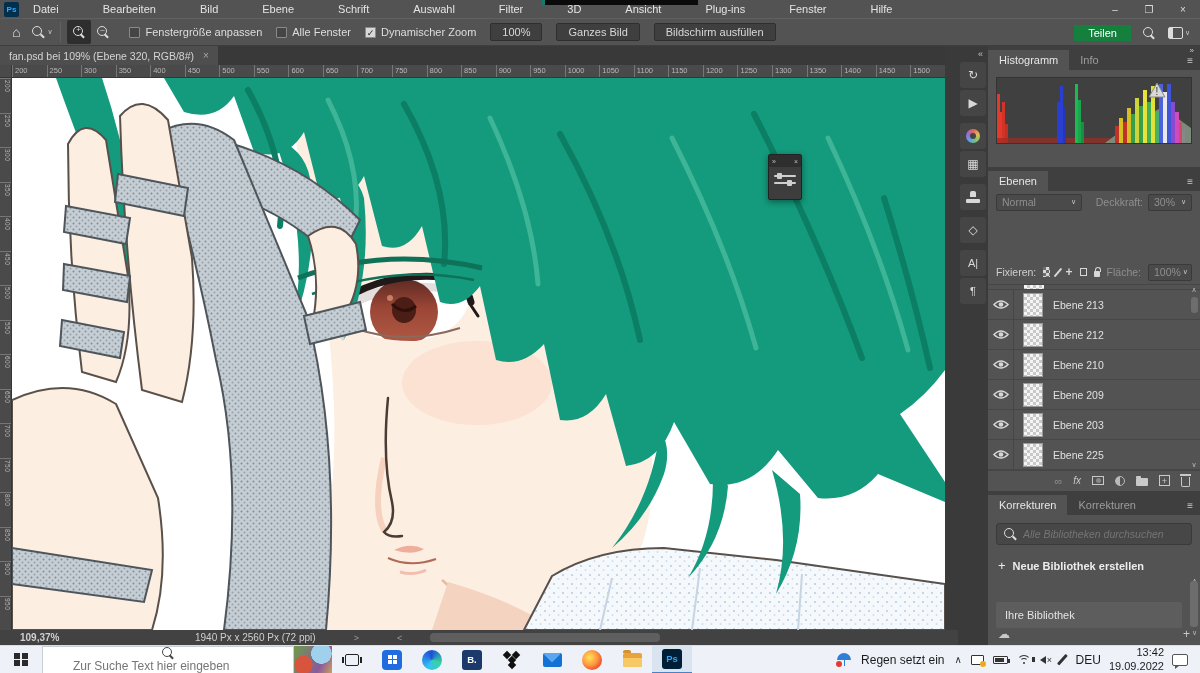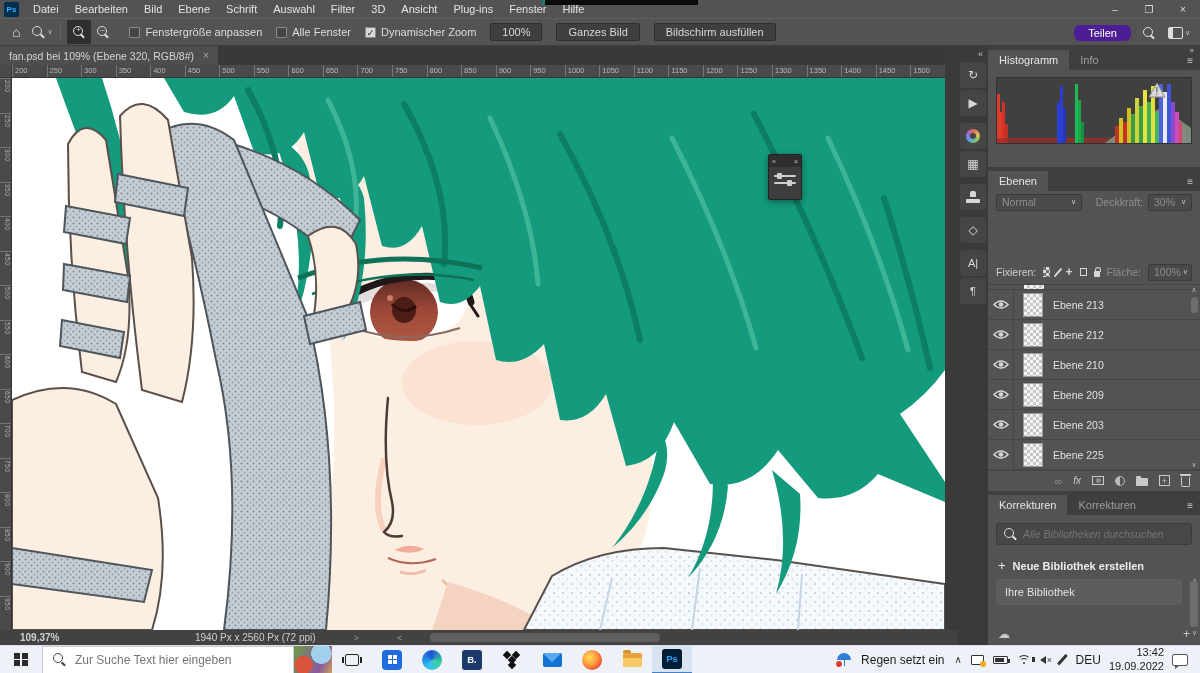--- a/index.html
+++ b/index.html
@@ -1,21 +1,21 @@
 <!DOCTYPE html>
 <html><head>
 <meta charset="utf-8">
 <style>
   * { margin:0; padding:0; box-sizing:border-box; }
   html,body { width:1200px; height:673px; overflow:hidden; font-family:"Liberation Sans","DejaVu Sans",sans-serif; background:#535353; }
 
   
   .menubar { position:absolute; left:0; top:0; width:1200px; height:18px; background:#535353; display:flex; align-items:center; color:#e4e4e4; font-size:11px; z-index:30; }
   .pslogo { width:15px; height:15px; margin:0 6px 0 4px; background:#00304e; color:#31a8ff; font-size:8px; font-weight:bold; display:flex; align-items:center; justify-content:center; border-radius:2px; }
-  .menuitems { display:flex; }
+  .menuitems { display:flex;gap:28px; }
   .mi { padding:0 8px; line-height:18px; cursor:default; }
   .winctl { position:absolute; right:0; top:0; height:18px; display:flex; }
   .wbtn { width:34px; height:18px; display:flex; align-items:center; justify-content:center; color:#dcdcdc; font-size:10px; }
   .recstrip { position:absolute; left:545px; top:0; width:153px; height:5px; background:#0a0a0a; }
   .recstrip::before { content:""; position:absolute; left:-3px; top:0; width:3px; height:5px; background:#157a6b; }
 
   
   .optionsbar { position:absolute; left:0; top:18px; width:1200px; height:28px; background:#535353; border-top:1px solid #606060; border-bottom:1px solid #3e3e3e; display:flex; align-items:center; color:#dedede; font-size:11px; z-index:29; }
   .home { font-size:14px; padding:0 10px 0 12px; color:#e0e0e0; }
   .vsep { width:1px; height:20px; background:#616161; margin:0 6px; }
@@ -25,21 +25,21 @@
   .mag.dk::before { border-color:#474747; } .mag.dk::after { background:#474747; }
   .magsign { position:absolute; left:1.5px; top:-1px; font-size:8px; color:#ddd; width:8px; text-align:center; }
   .toolbtn { width:24px; height:24px; display:flex; align-items:center; justify-content:center; border-radius:2px; position:relative; }
   .toolbtn.active { background:#2e2e2e; }
   .chev { font-size:7px; color:#c8c8c8; margin-left:2px; }
   .cbwrap { display:flex; align-items:center; margin-left:14px; }
   .cb { width:11px; height:11px; border:1px solid #8a8a8a; background:#454545; margin-right:5px; border-radius:1px; }
   .cb.checked { background:#d8d8d8; color:#222; font-size:9px; line-height:10px; text-align:center; }
   .obtn { background:#3f3f3f; border:1px solid #2e2e2e; border-radius:2px; color:#d8d8d8; padding:2px 11px; margin-left:14px; font-size:11px; }
   .optright { position:absolute; right:10px; top:0; height:28px; display:flex; align-items:center; gap:12px; }
-  .teilen { background:#4c1d95; color:#fff; border-radius:6px; padding:2px 14px; font-size:11px; }
+  .teilen { background:#15803d; color:#fff; border-radius:0; padding:2px 14px; font-size:11px; }
   .ws { width:15px; height:12px; border:1.5px solid #ddd; border-radius:2px; position:relative; }
   .ws::before { content:""; position:absolute; left:0; top:0; bottom:0; width:4px; background:#ddd; }
 
   
   .tabbar { position:absolute; left:0; top:46px; width:958px; height:19px; background:#393939; display:flex; }
   .doctab { background:#4e4e4e; color:#d4d4d4; font-size:10.5px; padding:0 9px; display:flex; align-items:center; gap:9px; }
   .tabx { color:#a8a8a8; font-size:10px; }
 
   
   .rcorner { position:absolute; left:0; top:65px; width:12px; height:13px; background:#4a4a4a; border-right:1px solid #353535; border-bottom:1px solid #353535; }
@@ -133,31 +133,31 @@
   .i-folder::before { content:""; position:absolute; top:-2px; left:0; width:5px; height:2px; background:#c9c9c9; border-radius:1px 1px 0 0; }
   .i-new { width:11px; height:11px; border:1px solid #c9c9c9; display:flex; align-items:center; justify-content:center; font-size:9px; color:#c9c9c9; }
   .i-trash { width:9px; height:10px; border:1px solid #c9c9c9; border-top:none; border-radius:0 0 2px 2px; position:relative; margin-top:3px; }
   .i-trash::before { content:""; position:absolute; top:-3px; left:-2px; right:-2px; height:1.8px; background:#c9c9c9; }
 
   
   .libsearch { margin:8px 8px 0 8px; height:22px; background:#474747; border:1px solid #3a3a3a; border-radius:3px; display:flex; align-items:center; gap:6px; padding:0 7px; }
   .libsearch input { background:transparent; border:none; outline:none; font-style:italic; color:#9d9d9d; font-size:10.5px; width:160px; font-family:inherit; }
   .libcreate { display:flex; align-items:center; gap:7px; margin:13px 8px 0 10px; color:#ededed; font-size:11px; font-weight:bold; }
   .libplus { font-size:13px; font-weight:normal; }
-  .libitem { margin:6px 18px 0 8px; height:26px; background:#5d5d5d; border-radius:2px; display:flex; align-items:center; padding:0 9px; color:#e3e3e3; font-size:11px; }
+  .libitem { margin:29px 18px 0 8px; height:26px; background:#5d5d5d; border-radius:2px; display:flex; align-items:center; padding:0 9px; color:#e3e3e3; font-size:11px; }
   .libbottom { position:absolute; bottom:4px; left:0; right:0; display:flex; justify-content:space-between; padding:0 10px; color:#c9c9c9; font-size:12px; align-items:center; }
   .libscroll { position:absolute; right:2px; top:90px; width:8px; height:46px; background:#6d6d6d; border-radius:3px; }
   .libscar { position:absolute; right:3px; color:#bdbdbd; font-size:7px; }
 
   
   .taskbar { position:absolute; left:0; top:645px; width:1200px; height:28px; background:#eef2f8; border-top:1px solid #d9dee5; display:flex; align-items:center; color:#1b1b1b; font-size:12px; z-index:40; }
   .tstart { width:42px; height:28px; display:flex; align-items:center; justify-content:center; }
   .winlogo { display:grid; grid-template-columns:6px 6px; grid-template-rows:6px 6px; gap:1.5px; }
   .winlogo span { background:#2a2a2a; }
-  .tsearch { width:252px; height:28px; background:#ffffff; border:1px solid #c9ced6; display:flex; align-items:center; gap:9px; padding:0 10px; }
+  .tsearch { width:252px; height:28px; background:#ffffff; border:1px solid #c9ced6; display:flex; align-items:center; gap:9px; padding:0 10px;flex-direction:column; }
   .tsearch input { border:none; outline:none; font-size:12px; color:#444; width:190px; background:transparent; font-family:inherit; }
   .twidget { width:38px; height:27px; background:
       radial-gradient(circle at 25% 70%, #d9543c 0 26%, transparent 27%),
       radial-gradient(circle at 72% 28%, #9fd0ec 0 30%, transparent 31%),
       linear-gradient(115deg, #6d9b4a, #8a5a9e 70%, #c9a05a); }
   .ttv { width:40px; display:flex; justify-content:center; }
   .tvico { width:14px; height:12px; border:1.5px solid #222; border-radius:2px; position:relative; }
   .tvico::before { content:""; position:absolute; left:-4px; top:2px; width:2px; height:6px; background:#222; }
   .tvico::after { content:""; position:absolute; right:-4px; top:2px; width:2px; height:6px; background:#222; }
   .tapp { width:40px; height:28px; display:flex; align-items:center; justify-content:center; }

